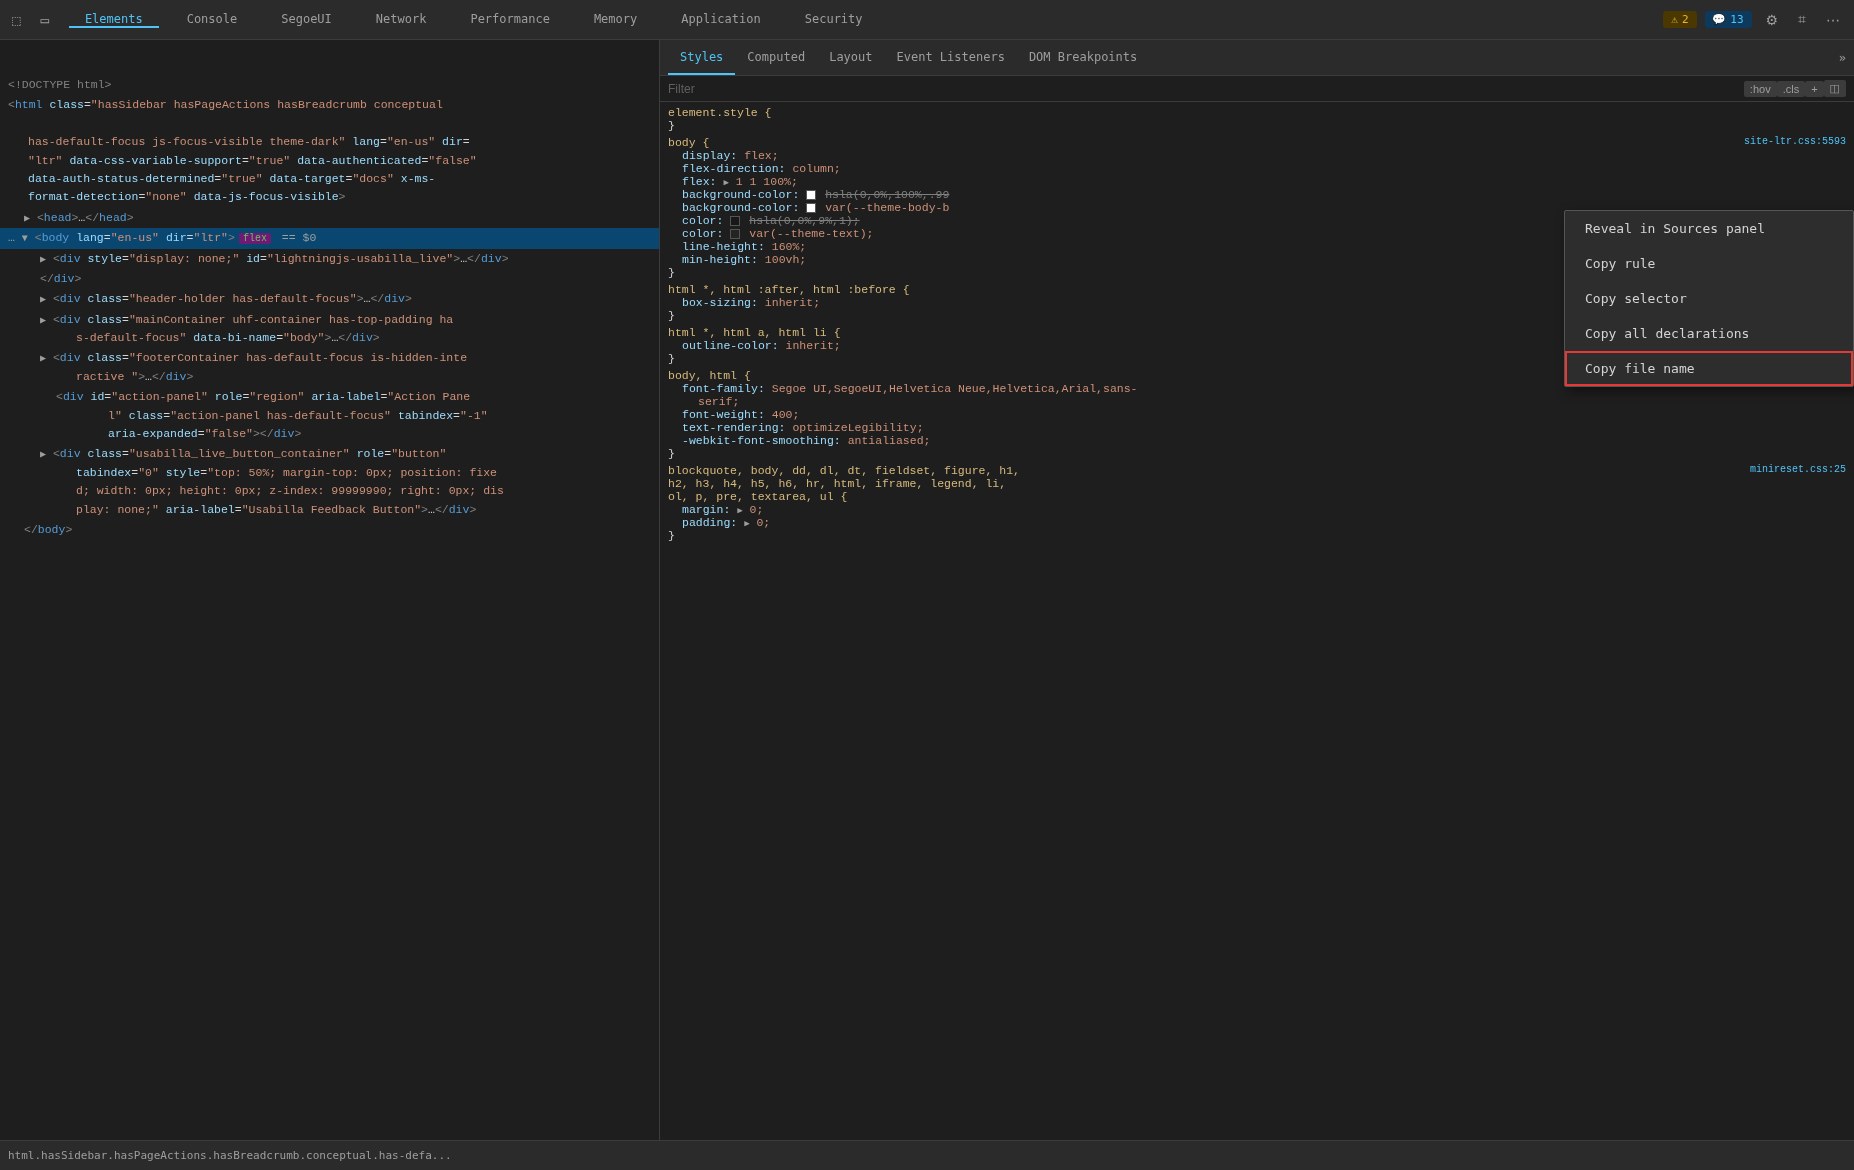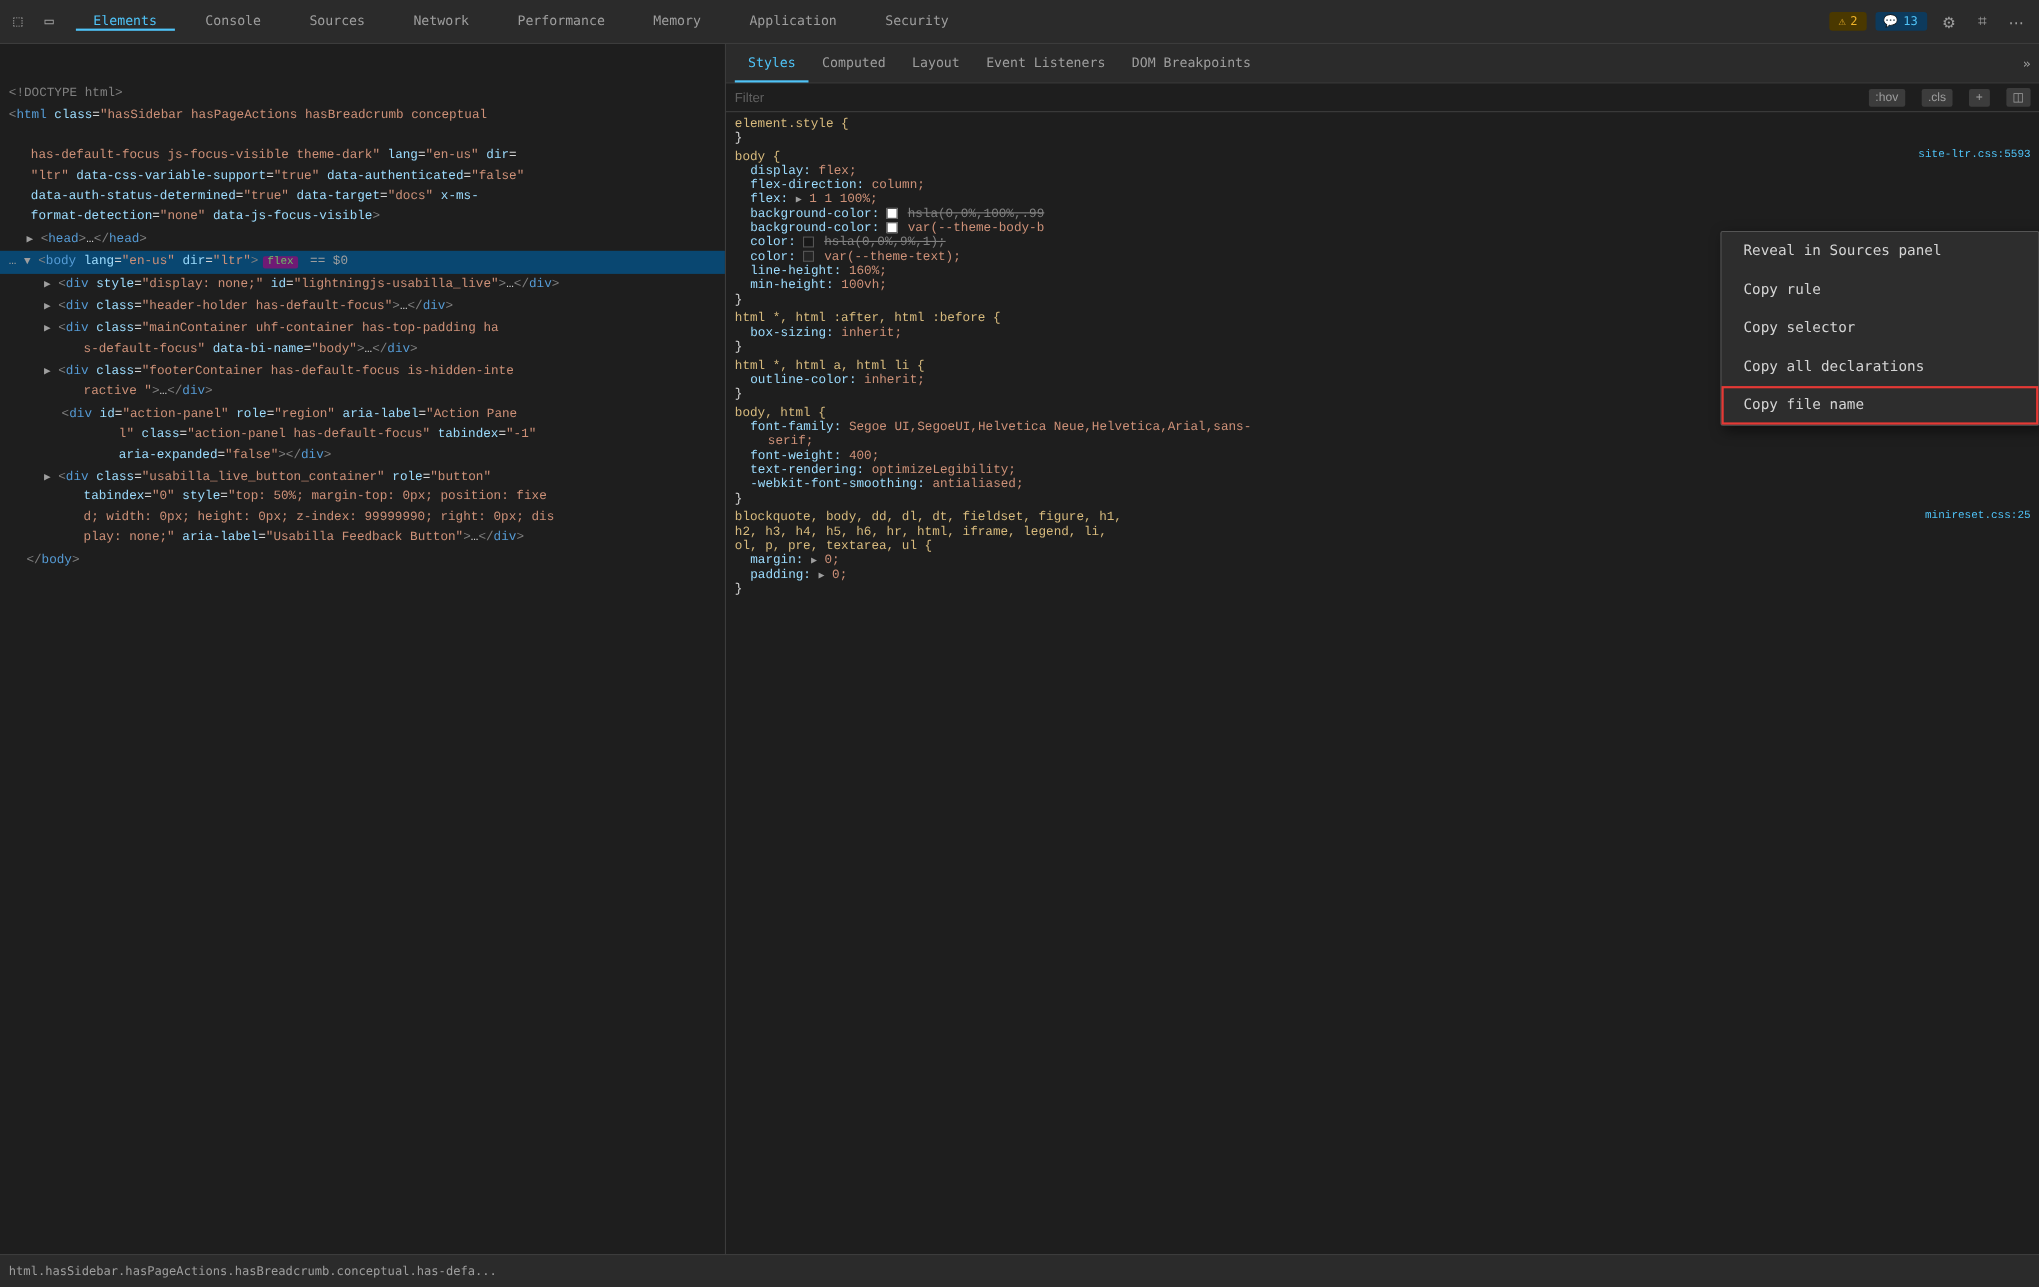--- a/index.html
+++ b/index.html
@@ -160,21 +160,21 @@
       border-bottom: 2px solid #4fc3f7;
     }
     .styles-more { margin-left: auto; color: #9e9e9e; cursor: pointer; }
 
     .filter-bar {
       display: flex;
       align-items: center;
       background: #1e1e1e;
       border-bottom: 1px solid #3c3c3c;
       padding: 4px 8px;
-      gap: 15px;
+      gap: 0;
     }
     .filter-input {
       flex: 1;
       background: transparent;
       border: none;
       color: #d4d4d4;
       font-size: 12px;
       outline: none;
     }
     .filter-input::placeholder { color: #606060; }
@@ -255,21 +255,21 @@
 <body>
 
 <div class="devtools-toolbar">
   <div class="toolbar-icons">
     <span class="toolbar-icon">⬚</span>
     <span class="toolbar-icon">▭</span>
   </div>
   <div class="tab-list" id="tab-list">
       <div class="tab active">Elements</div>
       <div class="tab">Console</div>
-      <div class="tab">Sources</div>
+      <div class="tab">SegoeUI</div>
       <div class="tab">Network</div>
       <div class="tab">Performance</div>
       <div class="tab">Memory</div>
       <div class="tab">Application</div>
       <div class="tab">Security</div>
     </div>
   <div class="toolbar-right">
     <div class="badge badge-warning">
       <span>⚠</span>
       <span>2</span>
@@ -286,20 +286,21 @@
 
 <div class="main-layout">
 
   <div class="elements-panel">
     <div class="elements-content" id="elements-content">
         <div class="html-line" style="padding-left: 8px;"><span class="doctype">&lt;!DOCTYPE html&gt;</span></div>
         <div class="html-line" style="padding-left: 8px;"><span class="tag-bracket">&lt;</span><span class="tag">html</span> <span class="attr-name">class</span>=<span class="attr-value">"hasSidebar hasPageActions hasBreadcrumb conceptual</span><br><br><span style="padding-left:20px"><span class="attr-value">has-default-focus js-focus-visible theme-dark"</span> <span class="attr-name">lang</span>=<span class="attr-value">"en-us"</span> <span class="attr-name">dir</span>=</span><br><span style="padding-left:20px"><span class="attr-value">"ltr"</span> <span class="attr-name">data-css-variable-support</span>=<span class="attr-value">"true"</span> <span class="attr-name">data-authenticated</span>=<span class="attr-value">"false"</span></span><br><span style="padding-left:20px"><span class="attr-name">data-auth-status-determined</span>=<span class="attr-value">"true"</span> <span class="attr-name">data-target</span>=<span class="attr-value">"docs"</span> <span class="attr-name">x-ms-</span></span><br><span style="padding-left:20px"><span class="attr-name">format-detection</span>=<span class="attr-value">"none"</span> <span class="attr-name">data-js-focus-visible</span><span class="tag-bracket">&gt;</span></span></div>
         <div class="html-line" style="padding-left: 24px;"><span class="triangle">▶</span> <span class="tag-bracket">&lt;</span><span class="tag">head</span><span class="tag-bracket">&gt;</span><span class="text-content">…</span><span class="tag-bracket">&lt;/</span><span class="tag">head</span><span class="tag-bracket">&gt;</span></div>
         <div class="html-line selected" style="padding-left: 8px;"><span style="color:#9e9e9e">…</span> <span class="triangle">▼</span> <span class="tag-bracket">&lt;</span><span class="tag">body</span> <span class="attr-name">lang</span>=<span class="attr-value">"en-us"</span> <span class="attr-name">dir</span>=<span class="attr-value">"ltr"</span><span class="tag-bracket">&gt;</span><span class="flex-badge">flex</span> <span class="dollar-badge">== $0</span></div>
         <div class="html-line" style="padding-left: 40px;"><span class="triangle">▶</span> <span class="tag-bracket">&lt;</span><span class="tag">div</span> <span class="attr-name">style</span>=<span class="attr-value">"display: none;"</span> <span class="attr-name">id</span>=<span class="attr-value">"lightningjs-usabilla_live"</span><span class="tag-bracket">&gt;</span><span class="text-content">…</span><span class="tag-bracket">&lt;/</span><span class="tag">div</span><span class="tag-bracket">&gt;</span></div>
+        <div class="html-line" style="padding-left: 40px;"><span class="tag-bracket">&lt;/</span><span class="tag">div</span><span class="tag-bracket">&gt;</span></div>
         <div class="html-line" style="padding-left: 40px;"><span class="triangle">▶</span> <span class="tag-bracket">&lt;</span><span class="tag">div</span> <span class="attr-name">class</span>=<span class="attr-value">"header-holder has-default-focus"</span><span class="tag-bracket">&gt;</span><span class="text-content">…</span><span class="tag-bracket">&lt;/</span><span class="tag">div</span><span class="tag-bracket">&gt;</span></div>
         <div class="html-line" style="padding-left: 40px;"><span class="triangle">▶</span> <span class="tag-bracket">&lt;</span><span class="tag">div</span> <span class="attr-name">class</span>=<span class="attr-value">"mainContainer uhf-container has-top-padding ha</span><br><span style="padding-left:36px"><span class="attr-value">s-default-focus"</span> <span class="attr-name">data-bi-name</span>=<span class="attr-value">"body"</span><span class="tag-bracket">&gt;</span><span class="text-content">…</span><span class="tag-bracket">&lt;/</span><span class="tag">div</span><span class="tag-bracket">&gt;</span></span></div>
         <div class="html-line" style="padding-left: 40px;"><span class="triangle">▶</span> <span class="tag-bracket">&lt;</span><span class="tag">div</span> <span class="attr-name">class</span>=<span class="attr-value">"footerContainer has-default-focus is-hidden-inte</span><br><span style="padding-left:36px"><span class="attr-value">ractive "</span><span class="tag-bracket">&gt;</span><span class="text-content">…</span><span class="tag-bracket">&lt;/</span><span class="tag">div</span><span class="tag-bracket">&gt;</span></span></div>
         <div class="html-line" style="padding-left: 56px;"><span class="tag-bracket">&lt;</span><span class="tag">div</span> <span class="attr-name">id</span>=<span class="attr-value">"action-panel"</span> <span class="attr-name">role</span>=<span class="attr-value">"region"</span> <span class="attr-name">aria-label</span>=<span class="attr-value">"Action Pane</span><br><span style="padding-left:52px"><span class="attr-value">l"</span> <span class="attr-name">class</span>=<span class="attr-value">"action-panel has-default-focus"</span> <span class="attr-name">tabindex</span>=<span class="attr-value">"-1"</span></span><br><span style="padding-left:52px"><span class="attr-name">aria-expanded</span>=<span class="attr-value">"false"</span><span class="tag-bracket">&gt;&lt;/</span><span class="tag">div</span><span class="tag-bracket">&gt;</span></span></div>
         <div class="html-line" style="padding-left: 40px;"><span class="triangle">▶</span> <span class="tag-bracket">&lt;</span><span class="tag">div</span> <span class="attr-name">class</span>=<span class="attr-value">"usabilla_live_button_container"</span> <span class="attr-name">role</span>=<span class="attr-value">"button"</span><br><span style="padding-left:36px"><span class="attr-name">tabindex</span>=<span class="attr-value">"0"</span> <span class="attr-name">style</span>=<span class="attr-value">"top: 50%; margin-top: 0px; position: fixe</span></span><br><span style="padding-left:36px"><span class="attr-value">d; width: 0px; height: 0px; z-index: 99999990; right: 0px; dis</span></span><br><span style="padding-left:36px"><span class="attr-value">play: none;"</span> <span class="attr-name">aria-label</span>=<span class="attr-value">"Usabilla Feedback Button"</span><span class="tag-bracket">&gt;</span><span class="text-content">…</span><span class="tag-bracket">&lt;/</span><span class="tag">div</span><span class="tag-bracket">&gt;</span></span></div>
         <div class="html-line" style="padding-left: 24px;"><span class="tag-bracket">&lt;/</span><span class="tag">body</span><span class="tag-bracket">&gt;</span></div>
       </div>
   </div>
 
   <div class="styles-panel">

